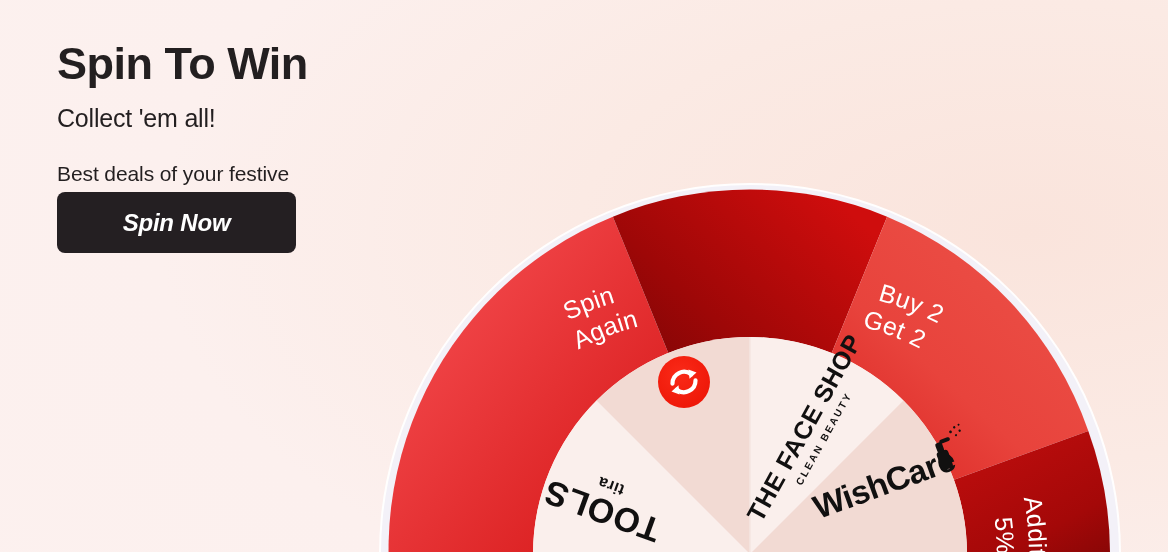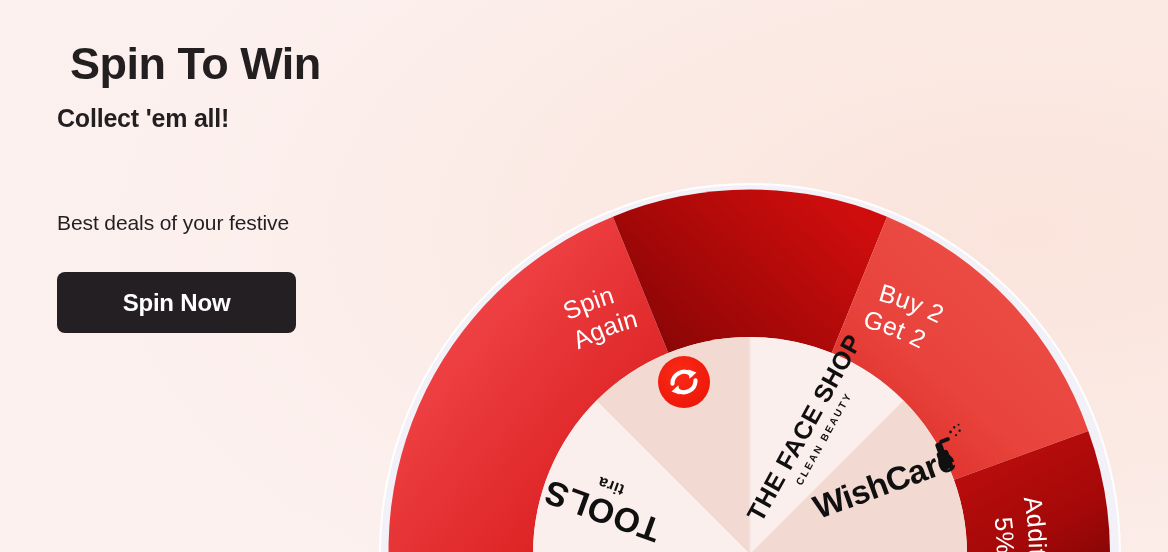--- a/index.html
+++ b/index.html
@@ -21,52 +21,51 @@
     position: absolute;
     left: 57px; top: 40px;
     width: 400px;
   }
   #page-title {
     font-size: 45px;
     line-height: 1.05;
     font-weight: 700;
     letter-spacing: -0.5px;
     color: #231F20;
-    margin-left: 13px;
   }
   #subtitle {
     margin-top: 17px;
     font-size: 25px;
-    font-weight: 700;
+    font-weight: 400;
     color: #231F20;
     letter-spacing: -0.2px;
   }
   #description {
-    margin-top: 72px;
+    margin-top: 23px;
     font-size: 21px;
     line-height: 1.72;
     color: #231F20;
     width: 320px;
     letter-spacing: -0.1px;
   }
   #spin-now-button {
-    margin-top: 31px;
     display: inline-flex;
     align-items: center;
     justify-content: center;
     width: 239px; height: 61px;
     background: #241F22;
     color: #FFFFFF;
     border: none;
     border-radius: 8px;
     font-family: "Liberation Sans", sans-serif;
     font-size: 24px;
     font-weight: 700;
     letter-spacing: -0.2px;
     cursor: pointer;
+    font-style: italic;
   }
 
   
   #wheel-wrap {
     position: absolute;
     left: 378px; top: 182px;
     width: 744px; height: 744px;
   }
   #wheel-svg { display: block; width: 744px; height: 744px; }
 

